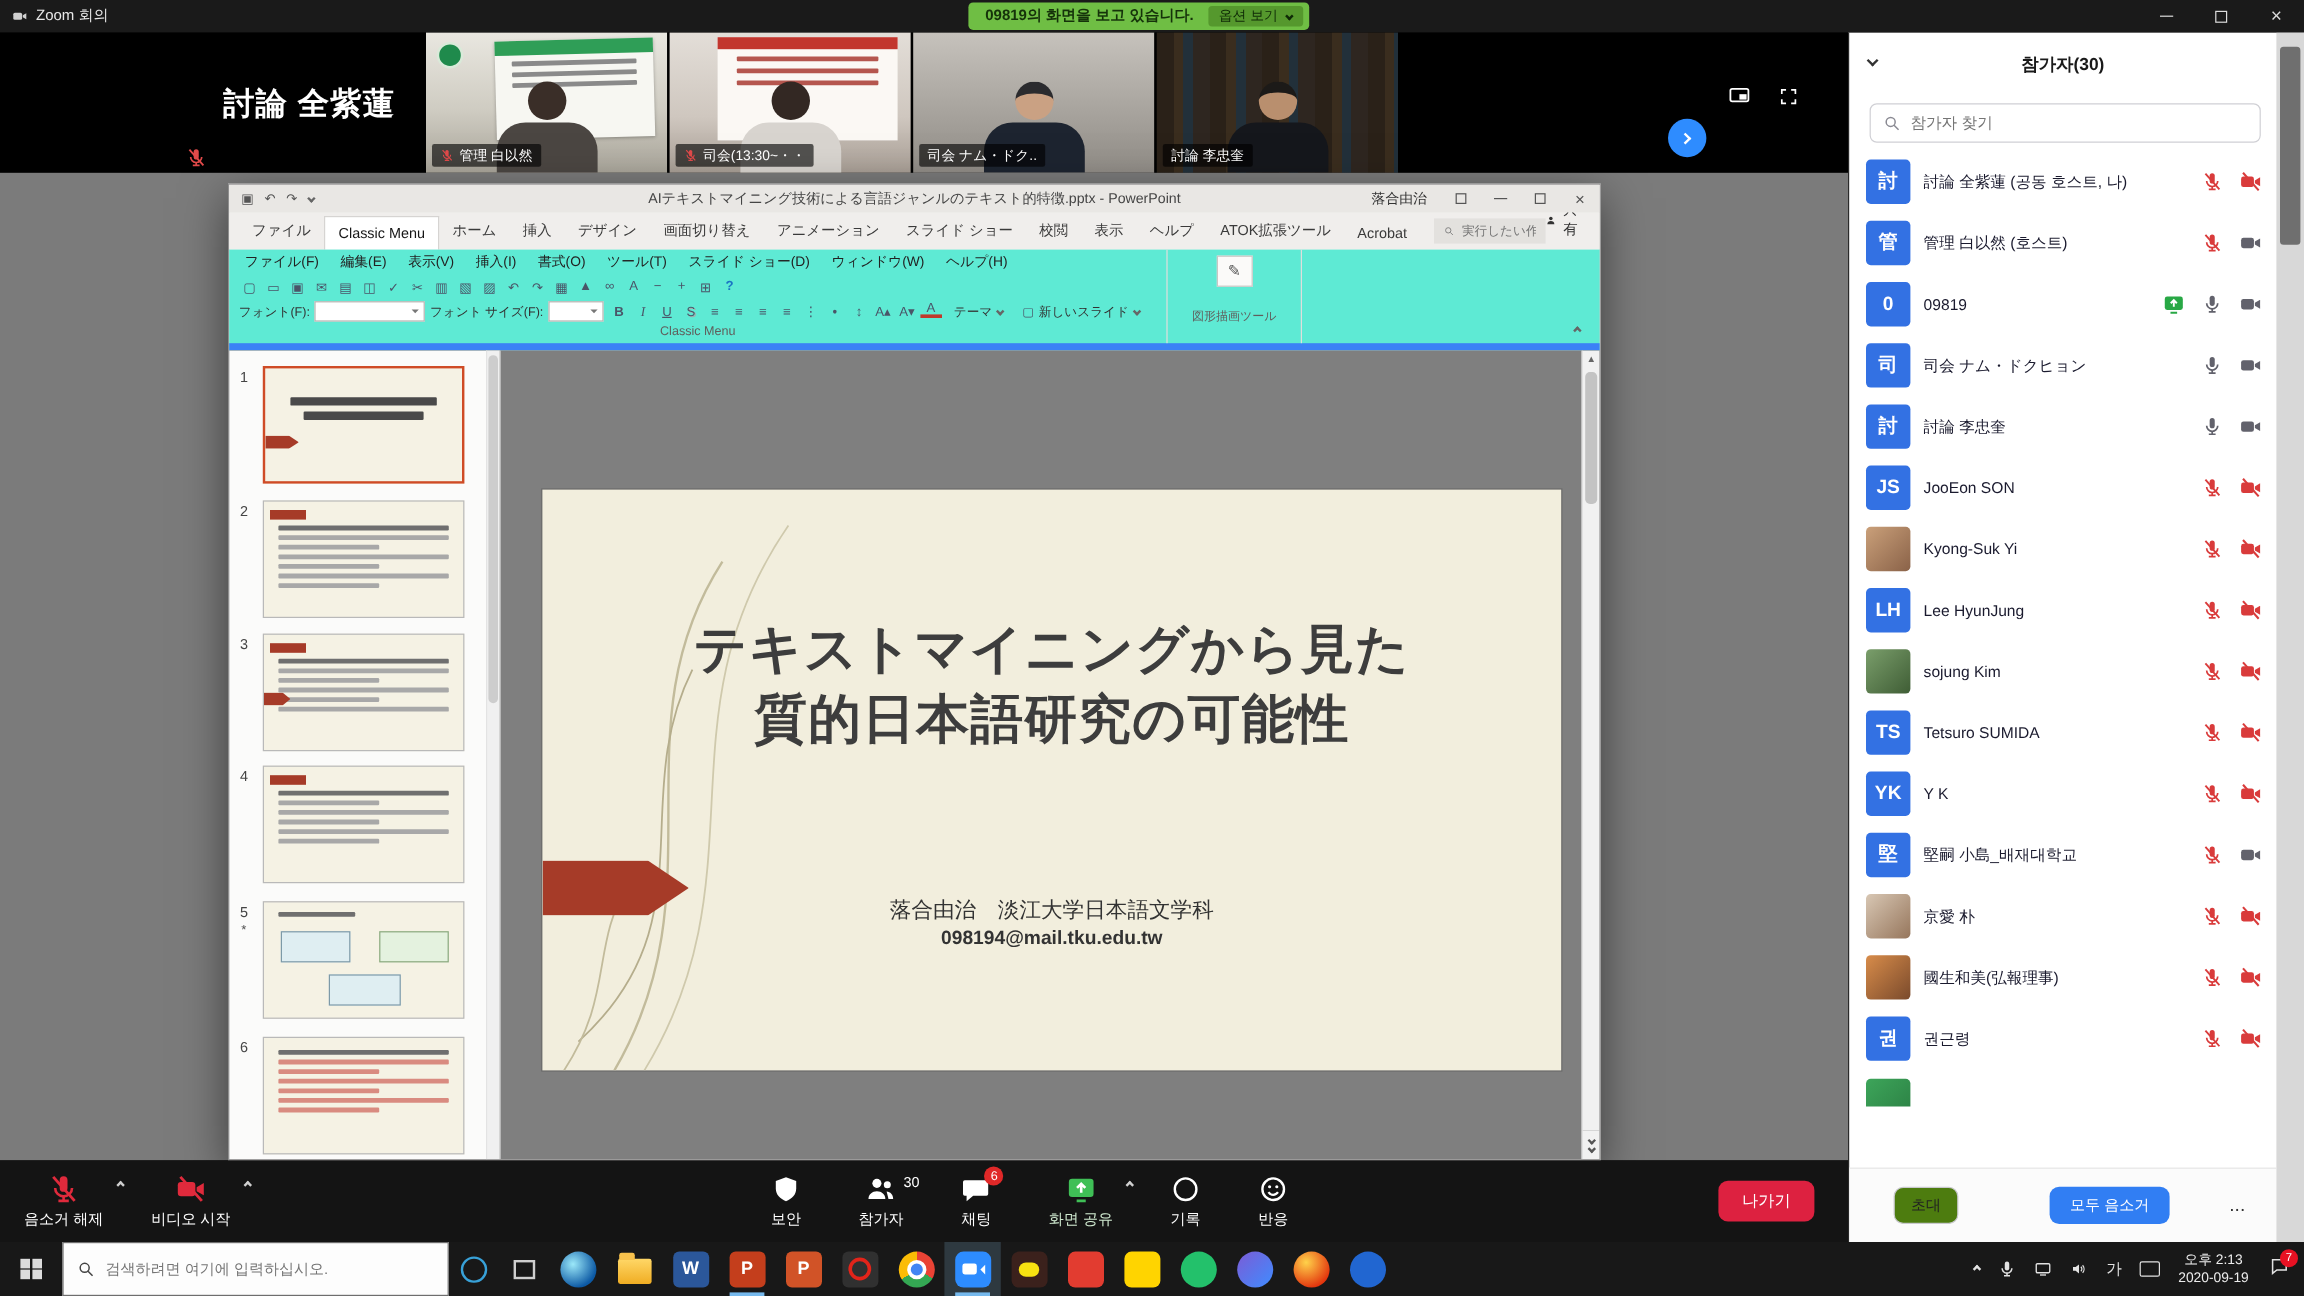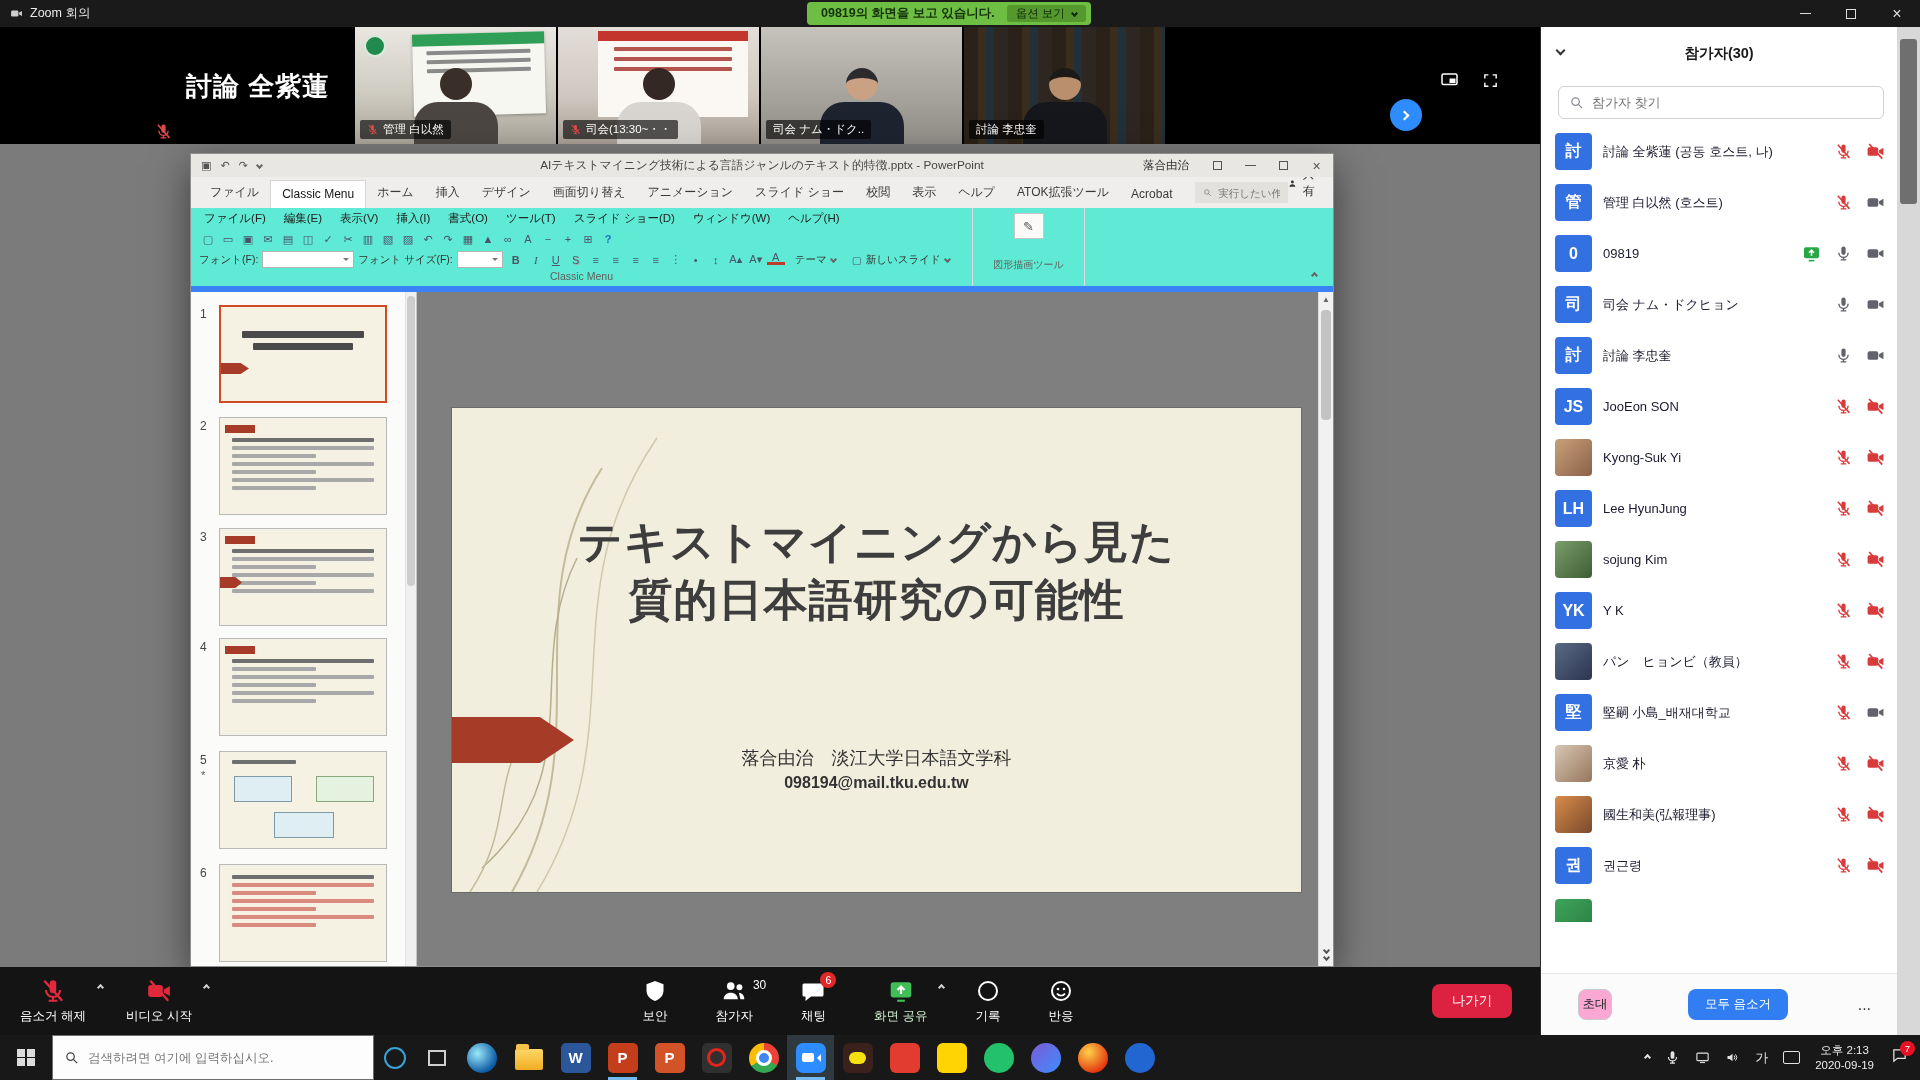--- a/index.html
+++ b/index.html
@@ -159,21 +159,21 @@
 .pav.ph4{background:linear-gradient(135deg,#d8c7b4,#96765c)}
 .pav.ph5{background:linear-gradient(135deg,#d88c4a,#7a4a2c)}
 .pav.ph6{background:linear-gradient(135deg,#3da55a,#2a7d42)}
 .pname{font-size:13px;color:#1a1a2e;white-space:nowrap;overflow:hidden;text-overflow:ellipsis}
 .picons{margin-left:auto;display:flex;gap:14px;align-items:center;flex:none}
 .off{color:#d93b3b}
 .on{color:#62626c}
 .p-share{color:#28a845}
 .prow.partial{height:31px;overflow:hidden;align-items:flex-start;padding-top:8px}
 .pfooter{position:absolute;left:0;bottom:0;width:100%;height:62px;background:#fbfbfb;border-top:1px solid #e5e5e5;display:flex;align-items:center}
-.pf-invite{margin-left:37px;width:34px;height:31px;background:#f9a8d4;border:1px solid #c9c9ce;border-radius:8px;font-size:12.5px;color:#222;font-family:Liberation Serif, serif}
+.pf-invite{margin-left:37px;width:54px;height:31px;background:#4d7c0f;border:1px solid #c9c9ce;border-radius:8px;font-size:12.5px;color:#222;font-family:Liberation Serif, serif}
 .pf-muteall{margin-left:76px;width:100px;height:31px;background:#317ef3;border:0;border-radius:8px;font-size:12.5px;color:#fff;font-family:inherit}
 .pf-more{margin-left:auto;margin-right:26px;background:none;border:0;font-size:16px;color:#333;font-family:inherit}
 .panel-scrollcol{width:23px;background:#d8d8d8;position:relative}
 .panel-scrollthumb{position:absolute;left:3px;right:3px;top:12px;height:165px;background:#6f6f6f;border-radius:3px}
 
 
 #taskbar{position:absolute;left:0;top:1035px;width:1920px;height:45px;background:#181818;display:flex;align-items:center;z-index:60}
 .startbtn{width:52px;height:45px;display:flex;align-items:center;justify-content:center}
 .winlogo{display:grid;grid-template-columns:8px 8px;grid-template-rows:8px 8px;gap:1.5px}
 .winlogo span{background:#dcdcdc}
@@ -903,46 +903,46 @@
               <svg viewBox="0 0 24 24">
                 <rect x="2" y="6.5" width="13.5" height="11" rx="2.5"></rect>
                 <path d="M16.5 10.5l5.5-3.2v9.4l-5.5-3.2z"></path>
                 <path d="M4 2.5L20.5 21" stroke="currentColor" stroke-width="2.2" fill="none"></path>
               </svg>
             </span>
           </span>
       </div>
       <div class="prow">
         <div class="pav">
+            <span>TS</span>
+          </div>
+        <span class="pname">Tetsuro SUMIDA</span>
+        <span class="picons">
+            <span class="ic i17 off">
+              <svg viewBox="0 0 24 24">
+                <rect x="9" y="2" width="6" height="12" rx="3"></rect>
+                <path d="M5.5 11a6.5 6.5 0 0 0 13 0" fill="none" stroke="currentColor" stroke-width="2"></path>
+                <path d="M12 17.5V21M8 21h8" fill="none" stroke="currentColor" stroke-width="2"></path>
+                <path d="M4 2.5L20.5 21" stroke="currentColor" stroke-width="2.2" fill="none"></path>
+              </svg>
+            </span>
+            <span class="ic i19 off">
+              <svg viewBox="0 0 24 24">
+                <rect x="2" y="6.5" width="13.5" height="11" rx="2.5"></rect>
+                <path d="M16.5 10.5l5.5-3.2v9.4l-5.5-3.2z"></path>
+                <path d="M4 2.5L20.5 21" stroke="currentColor" stroke-width="2.2" fill="none"></path>
+              </svg>
+            </span>
+          </span>
+      </div>
+      <div class="prow">
+        <div class="pav">
             <span>YK</span>
           </div>
         <span class="pname">Y K</span>
-        <span class="picons">
-            <span class="ic i17 off">
-              <svg viewBox="0 0 24 24">
-                <rect x="9" y="2" width="6" height="12" rx="3"></rect>
-                <path d="M5.5 11a6.5 6.5 0 0 0 13 0" fill="none" stroke="currentColor" stroke-width="2"></path>
-                <path d="M12 17.5V21M8 21h8" fill="none" stroke="currentColor" stroke-width="2"></path>
-                <path d="M4 2.5L20.5 21" stroke="currentColor" stroke-width="2.2" fill="none"></path>
-              </svg>
-            </span>
-            <span class="ic i19 off">
-              <svg viewBox="0 0 24 24">
-                <rect x="2" y="6.5" width="13.5" height="11" rx="2.5"></rect>
-                <path d="M16.5 10.5l5.5-3.2v9.4l-5.5-3.2z"></path>
-                <path d="M4 2.5L20.5 21" stroke="currentColor" stroke-width="2.2" fill="none"></path>
-              </svg>
-            </span>
-          </span>
-      </div>
-      <div class="prow">
-        <div class="pav ph3">
-            <span></span>
-          </div>
-        <span class="pname">パン　ヒョンビ（教員）</span>
         <span class="picons">
             <span class="ic i17 off">
               <svg viewBox="0 0 24 24">
                 <rect x="9" y="2" width="6" height="12" rx="3"></rect>
                 <path d="M5.5 11a6.5 6.5 0 0 0 13 0" fill="none" stroke="currentColor" stroke-width="2"></path>
                 <path d="M12 17.5V21M8 21h8" fill="none" stroke="currentColor" stroke-width="2"></path>
                 <path d="M4 2.5L20.5 21" stroke="currentColor" stroke-width="2.2" fill="none"></path>
               </svg>
             </span>
             <span class="ic i19 off">

